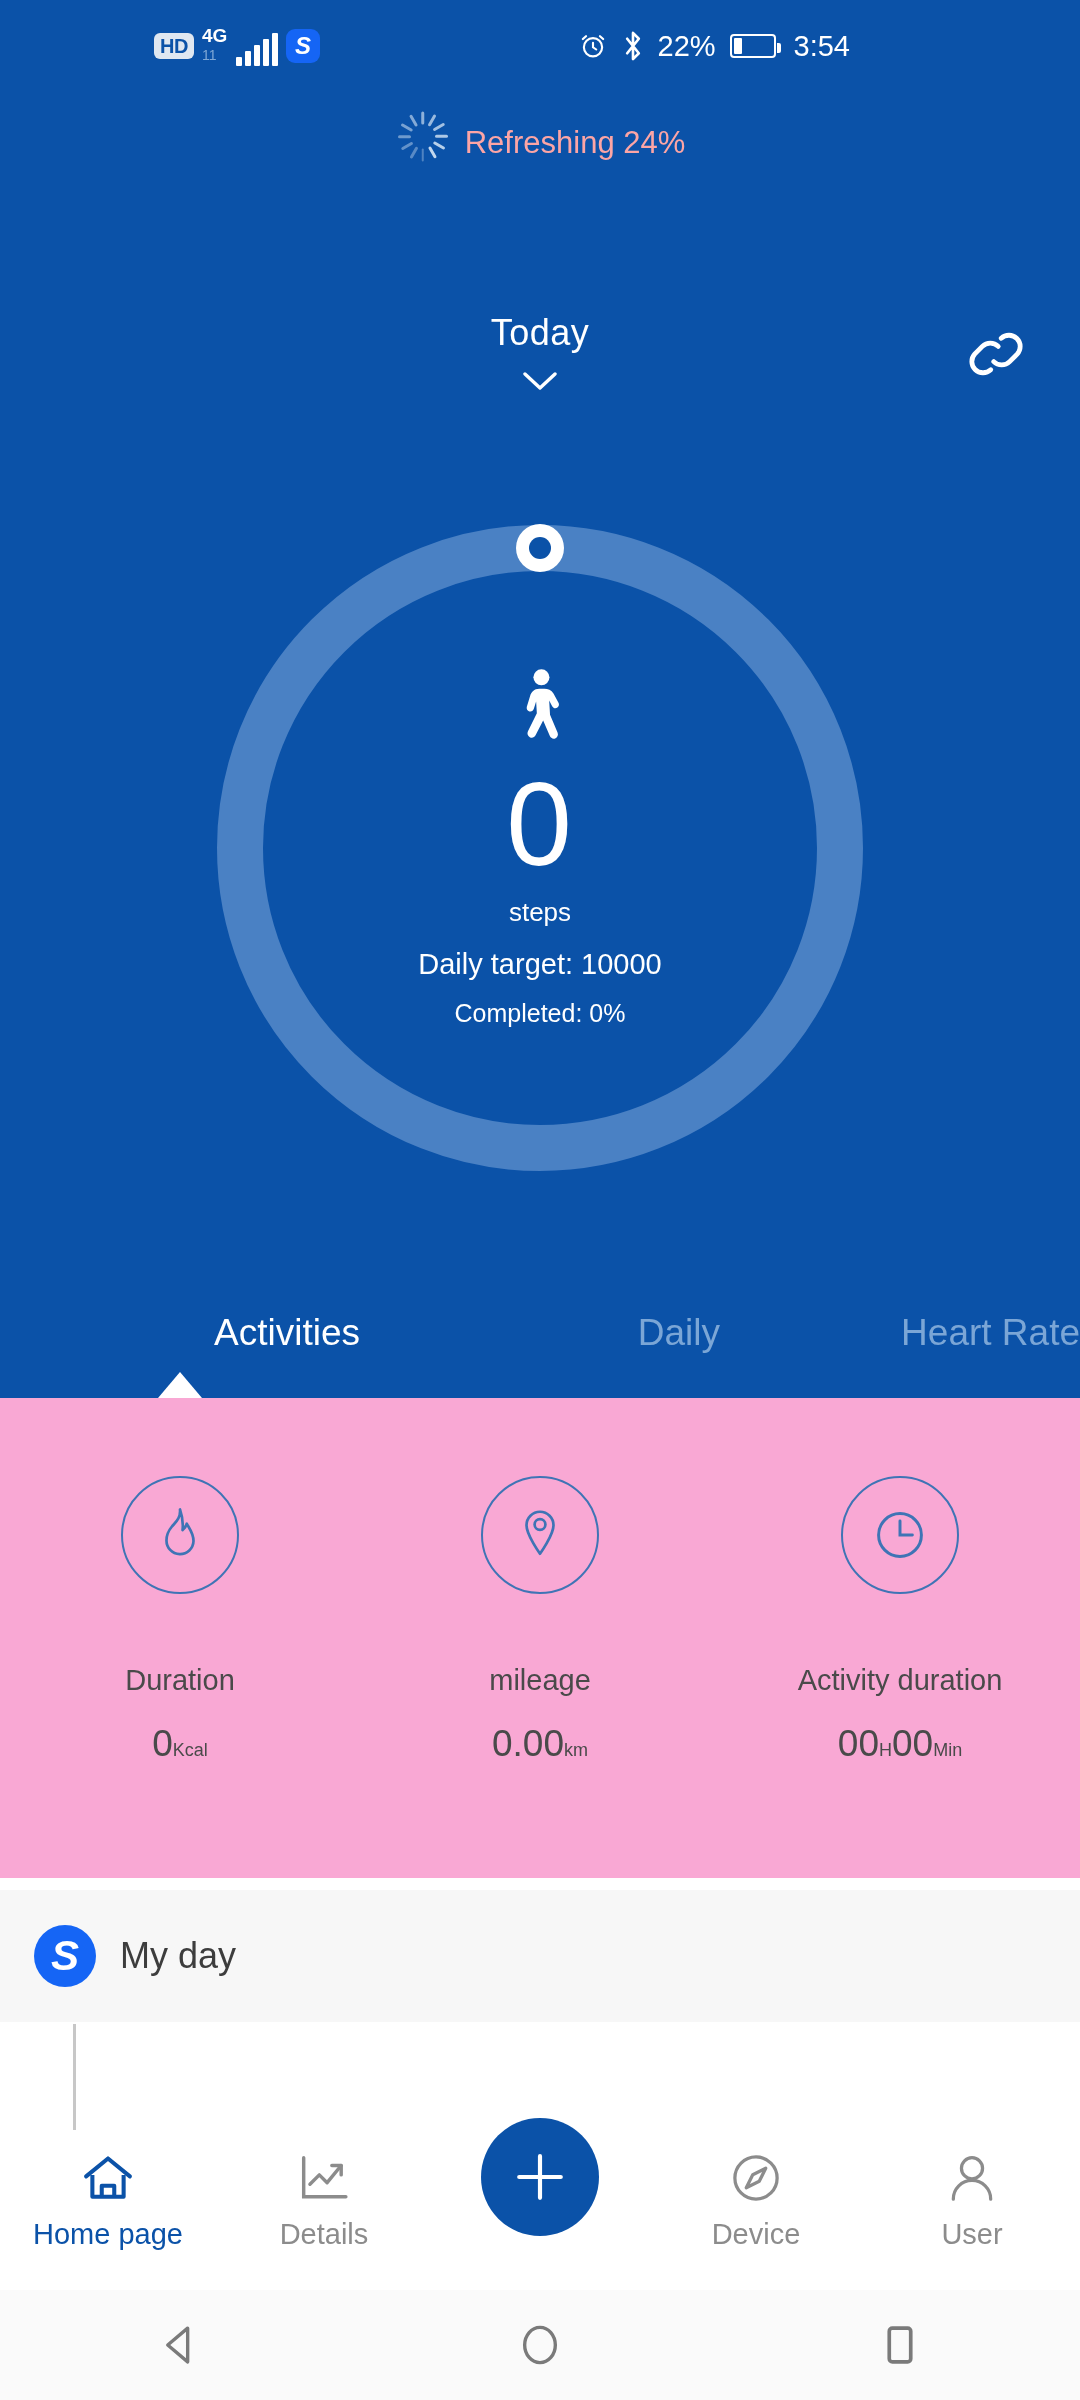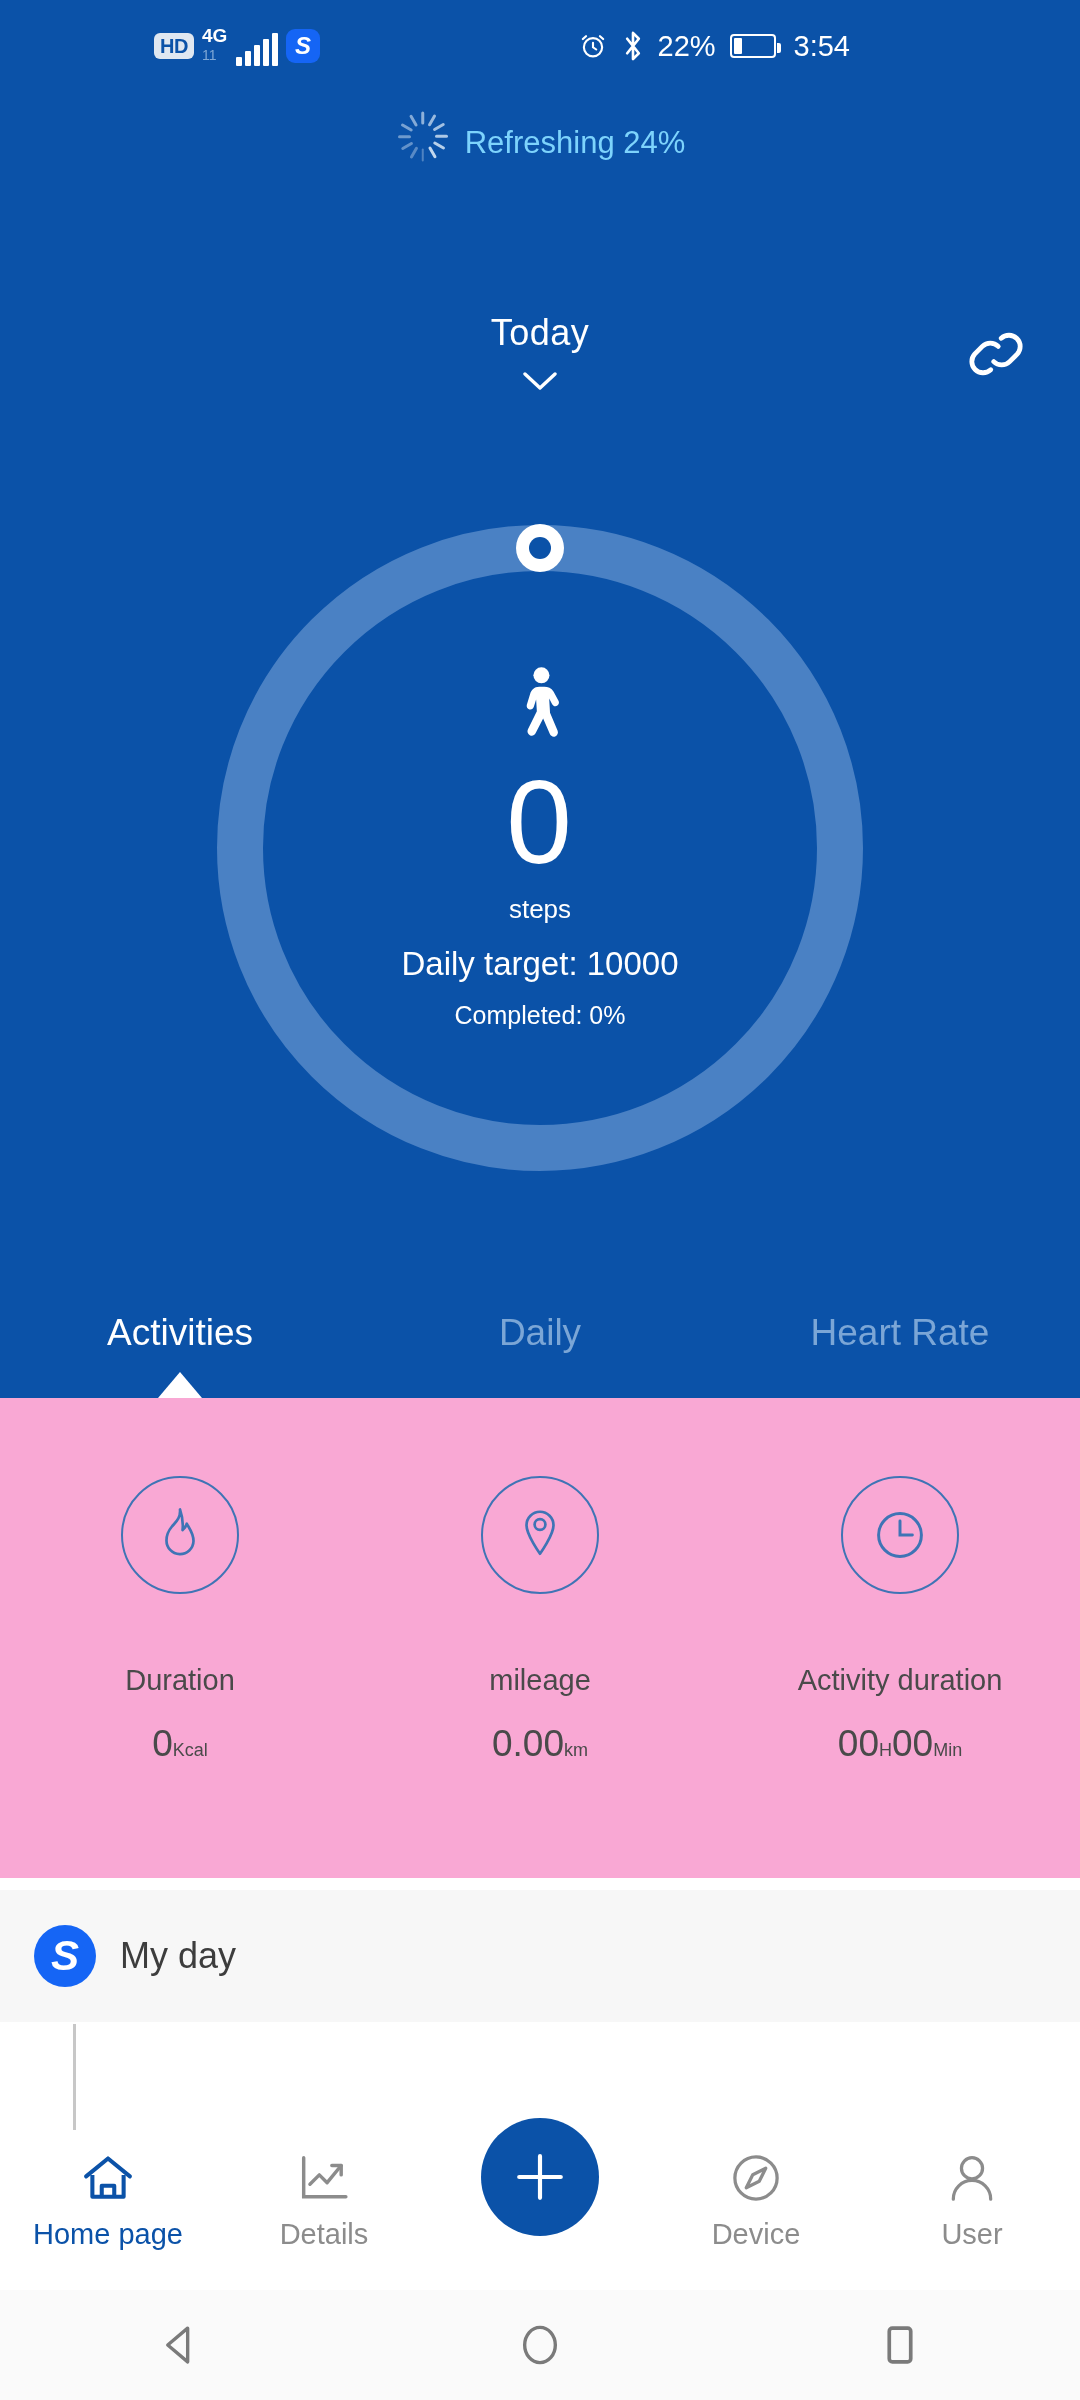--- a/index.html
+++ b/index.html
@@ -64,21 +64,21 @@
     content: ""; position: absolute; right: -7px; top: 7px;
     width: 4px; height: 10px; background: #fff; border-radius: 0 2px 2px 0;
   }
   .batt-fill { height: 100%; width: 24%; background: #fff; border-radius: 1px; }
 
   
   .refresh-row {
     position: absolute; left: 0; top: 108px; width: 1080px; height: 70px;
     display: flex; align-items: center; justify-content: center; gap: 14px;
   }
-  .refresh-text { color: #7dd3fc; font-size: 31px; }
+  .refresh-text { color: #fca5a5; font-size: 31px; }
   .spinner { position: relative; width: 56px; height: 56px; }
   .spinner i {
     position: absolute; left: 50%; top: 50%; width: 2.5px; height: 13px;
     background: #cddff2; border-radius: 2px; transform-origin: 50% 0;
   }
 
   
   .today-wrap { position: absolute; left: 0; top: 312px; width: 1080px; text-align: center; }
   .today-label { color: #fff; font-size: 36px; letter-spacing: 0.5px; }
   .chev {
@@ -98,29 +98,29 @@
     border-radius: 50%; background: #0b52a8;
   }
   .ring-center {
     position: absolute; left: 0; top: 0; width: 1080px; height: 700px;
     display: flex; flex-direction: column; align-items: center; justify-content: center;
     color: #fff;
   }
   .walk-icon { width: 64px; height: 86px; margin-bottom: 14px; }
   .steps-num { font-size: 118px; font-weight: 300; line-height: 0.95; letter-spacing: 2px; }
   .steps-word { font-size: 26px; margin-top: 16px; }
-  .target-line { font-size: 33px; margin-top: 20px; }
+  .target-line { font-size: 29px; margin-top: 20px; }
   .completed-line { font-size: 25px; margin-top: 18px; }
 
   
   .tabs {
     position: absolute; left: 0; bottom: 0; width: 1080px; height: 130px;
     display: flex; align-items: center;
   }
-  .tab { flex: 1; text-align: center; font-size: 37px; color: #7ba6d6; position: relative; }
+  .tab { flex: 1; text-align: right; font-size: 37px; color: #7ba6d6; position: relative; }
   .tab.active { color: #ffffff; }
   .tab-arrow {
     position: absolute; left: 50%; bottom: -44px; transform: translateX(-50%);
     width: 0; height: 0; border-left: 22px solid transparent;
     border-right: 22px solid transparent; border-bottom: 26px solid #fff;
   }
 
   
   .stats {
     position: absolute; left: 0; top: 1398px; width: 1080px; height: 480px;

